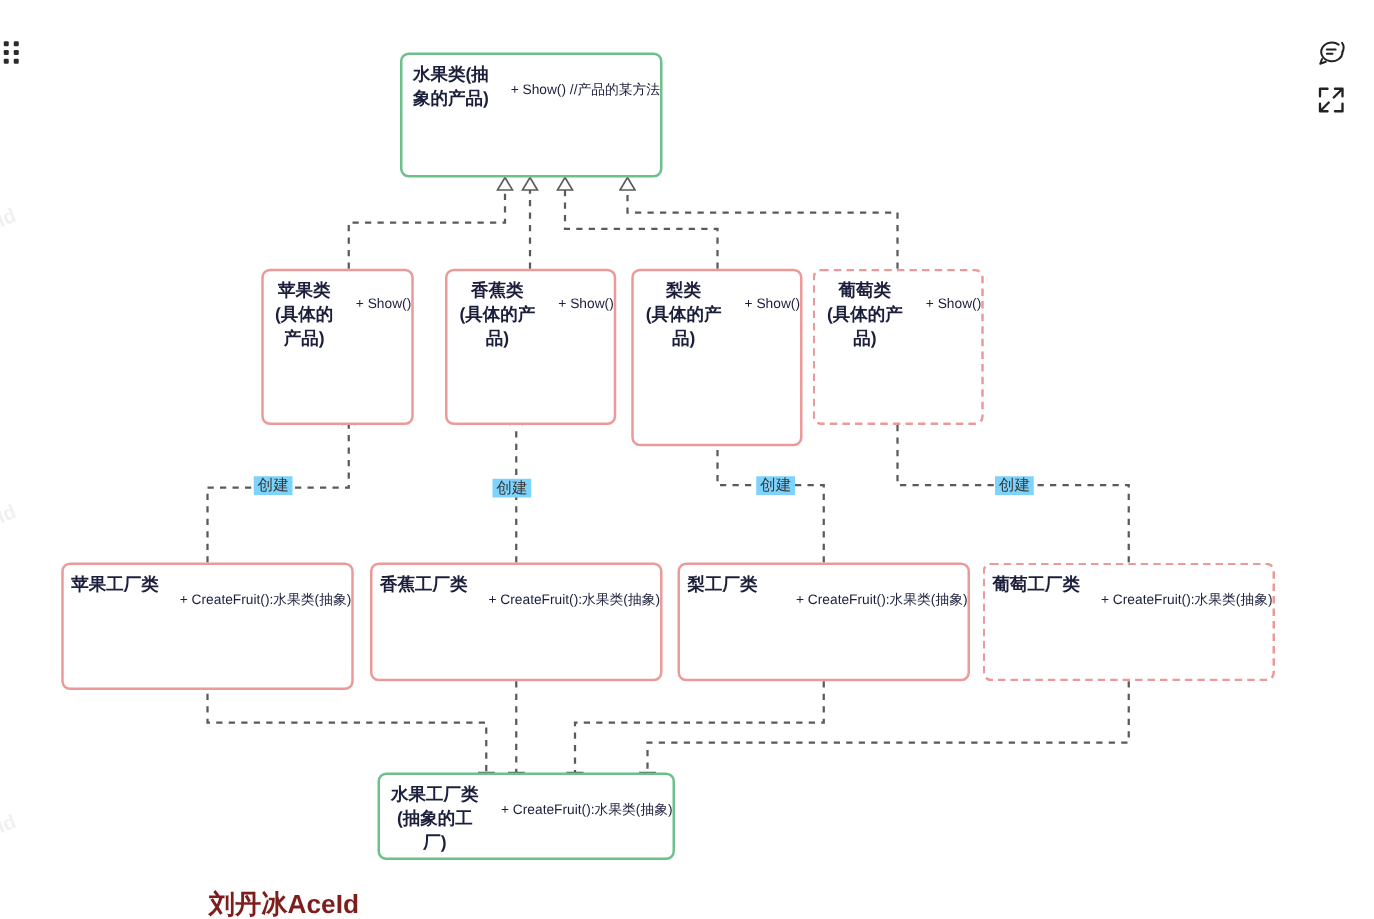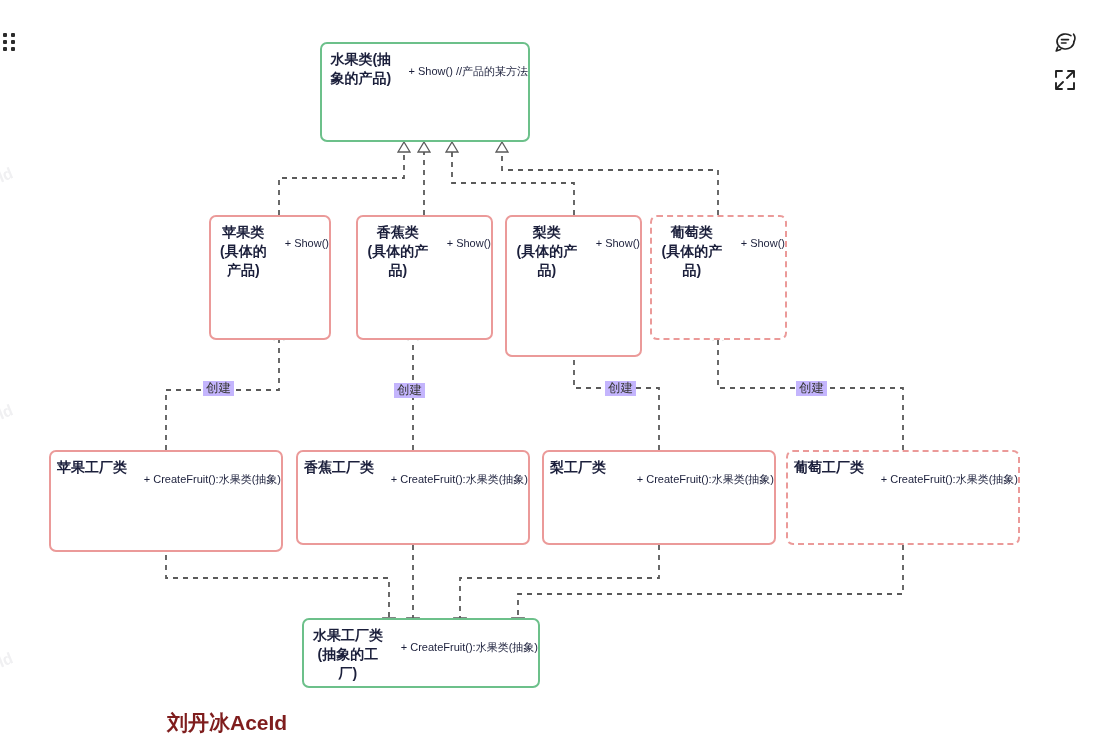--- a/index.html
+++ b/index.html
@@ -64,21 +64,21 @@
     color: #1b1f3b;
     padding: 20px 0 7px 9px;
     white-space: nowrap;
   }
 
   
   .edge-label {
     position: absolute;
     font-size: 12.5px;
     color: #3a3a3a;
-    background: #c4b5fd;
+    background: #7dd3fc;
     padding: 0 3px;
     white-space: nowrap;
     line-height: 15px;
   }
 
   
   #drag-handle {
     position: absolute;
     left: 3px;
     top: 33px;

